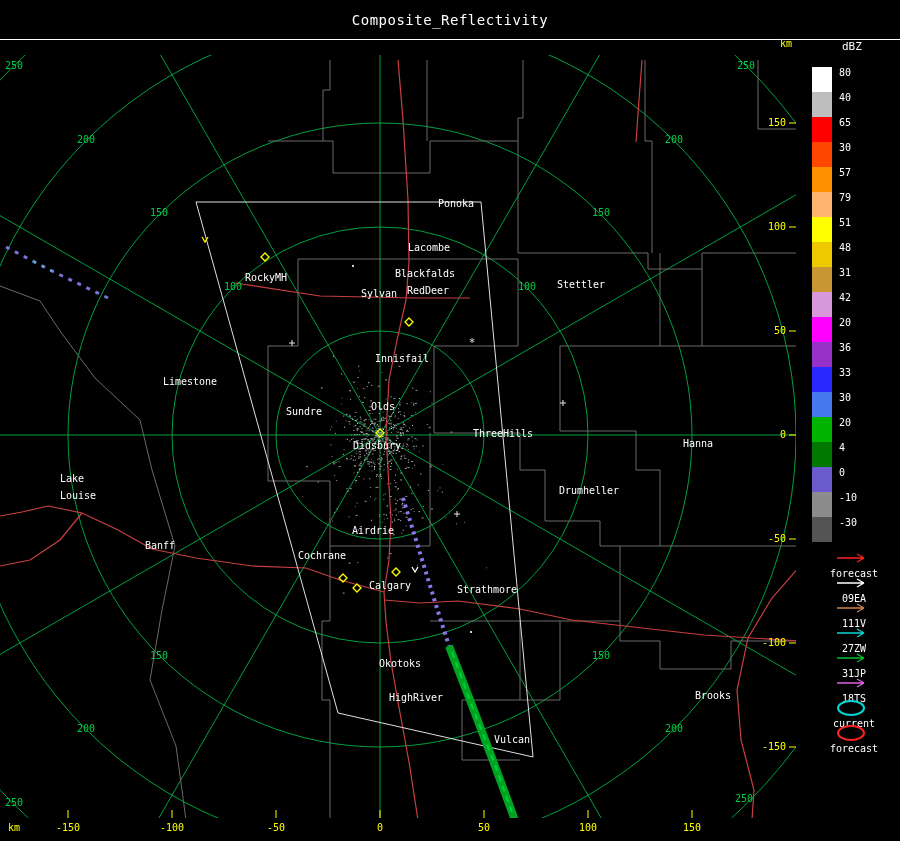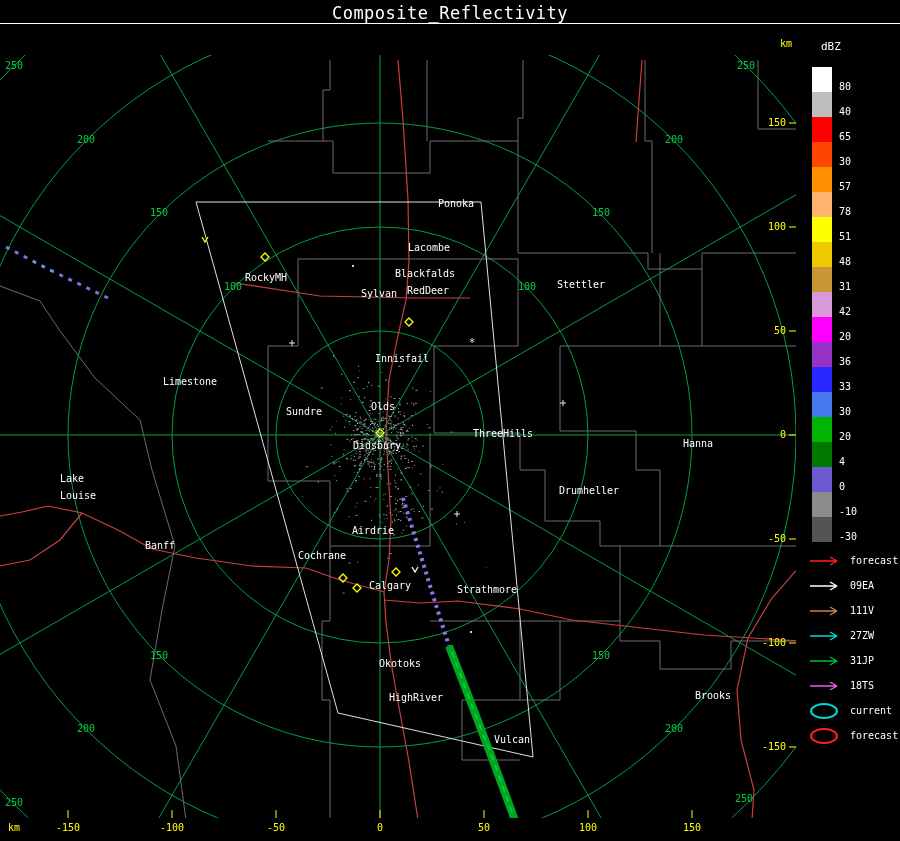--- a/index.html
+++ b/index.html
@@ -1,30 +1,30 @@
 <!DOCTYPE html>
 <html><head>
 <meta charset="utf-8">
 <style>
   *{margin:0;padding:0;box-sizing:border-box}
   html,body{background:#000;}
   .screen{position:relative;width:900px;height:841px;background:#000;overflow:hidden;
           font-family:"DejaVu Sans Mono",monospace;}
-  .titlebar{position:absolute;top:0;left:0;width:900px;height:24px;border-bottom:1px solid #fff;
-            display:flex;align-items:flex-end;justify-content:center;color:#fff;font-size:17px;letter-spacing:.5px;}
+  .titlebar{position:absolute;top:0;left:0;width:900px;height:40px;border-bottom:1px solid #fff;
+            display:flex;align-items:center;justify-content:center;color:#fff;font-size:14px;letter-spacing:.5px;}
   .timestamp{position:absolute;top:31px;left:6px;color:#ffff00;font-size:12px;z-index:3;white-space:pre;}
   #map-svg{position:absolute;top:25px;left:0;}
   #map-svg text{font-family:"DejaVu Sans Mono",monospace;}
   .panel{position:absolute;top:26px;left:805px;width:95px;height:815px;}
-  .dbz-title{color:#fff;font-size:11px;margin:14px 0 14px 16px;}
-  .cb-row{display:flex;height:25px;align-items:flex-end;}
+  .dbz-title{color:#fff;font-size:11px;margin:14px 0 14px 37px;}
+  .cb-row{display:flex;height:25px;align-items:flex-start;}
   .cb-swatch{width:20px;height:25px;margin-left:7px;flex:none;}
   .cb-label{color:#fff;font-size:10px;margin-left:7px;}
   #legend{margin-top:6px;}
-  .lg-row{display:flex;height:25px;align-items:center;}
+  .lg-row{display:flex;height:25px;align-items:center;flex-direction:column;}
   .lg-row svg{margin-left:2px;flex:none;}
   .lg-label{color:#fff;font-size:10px;margin-left:3px;}
 </style>
 </head>
 <body>
 
 <div class="screen">
   <div class="titlebar">
     <span>Composite_Reflectivity</span>
   </div>
@@ -795,21 +795,21 @@
         <div class="cb-row">
           <div class="cb-swatch" style="background: rgb(255, 70, 0);"></div>
           <div class="cb-label">30</div>
         </div>
         <div class="cb-row">
           <div class="cb-swatch" style="background: rgb(255, 144, 0);"></div>
           <div class="cb-label">57</div>
         </div>
         <div class="cb-row">
           <div class="cb-swatch" style="background: rgb(255, 180, 110);"></div>
-          <div class="cb-label">78</div>
+          <div class="cb-label">79</div>
         </div>
         <div class="cb-row">
           <div class="cb-swatch" style="background: rgb(255, 255, 0);"></div>
           <div class="cb-label">51</div>
         </div>
         <div class="cb-row">
           <div class="cb-swatch" style="background: rgb(238, 200, 0);"></div>
           <div class="cb-label">48</div>
         </div>
         <div class="cb-row">

